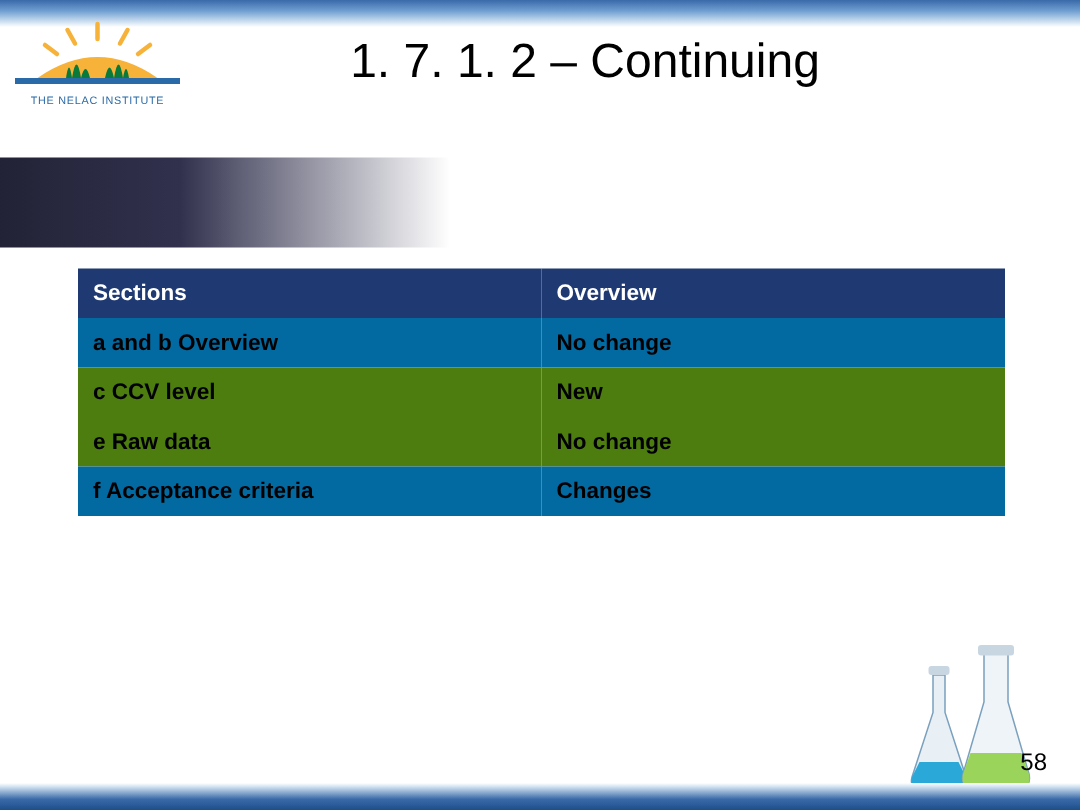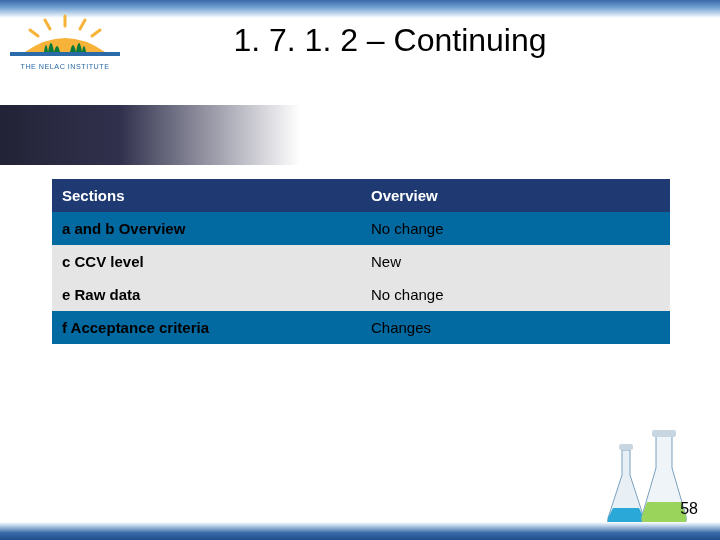--- a/index.html
+++ b/index.html
@@ -58,23 +58,23 @@
     background: #1f3a72;
     color: #ffffff;
     font-weight: bold;
   }
   .cell {
     padding: 8px 10px;
     text-align: left;
     vertical-align: middle;
   }
   .section-cell { font-weight: bold; color: #000; width: 50%; }
-  .update-cell { font-weight: normal; color: #000; width: 50%; }
+  .update-cell { font-weight: bold; color: #000; width: 50%; }
   .row-odd { background: #0369a1; }
-  .row-even { background: #e5e5e5; }
+  .row-even { background: #4d7c0f; }
   .footer-bar {
     position: absolute;
     left: 0;
     bottom: 0;
     width: 720px;
     height: 18px;
     background: linear-gradient(to top, #1f4f8a 0%, #3a6aa8 40%, #cddff0 85%, #ffffff 100%);
   }
   .flasks {
     position: absolute;

